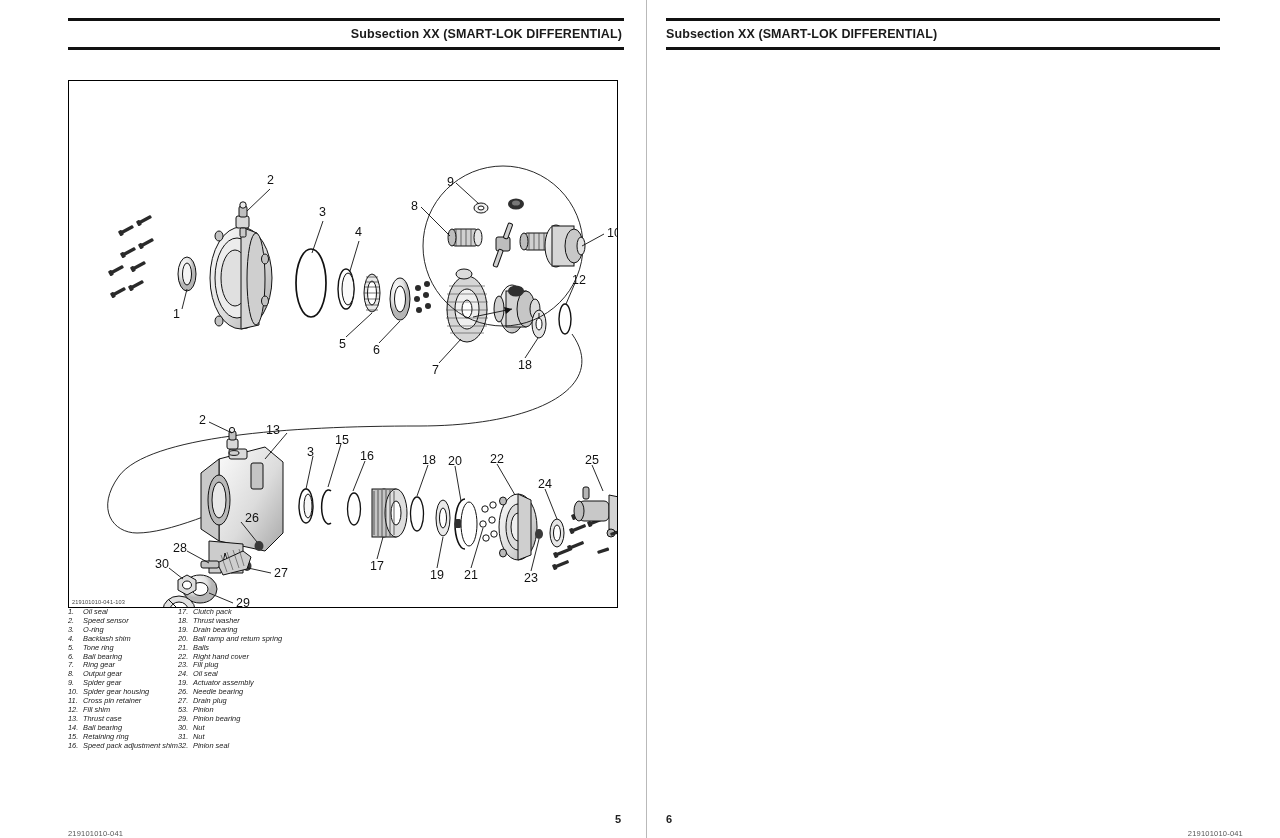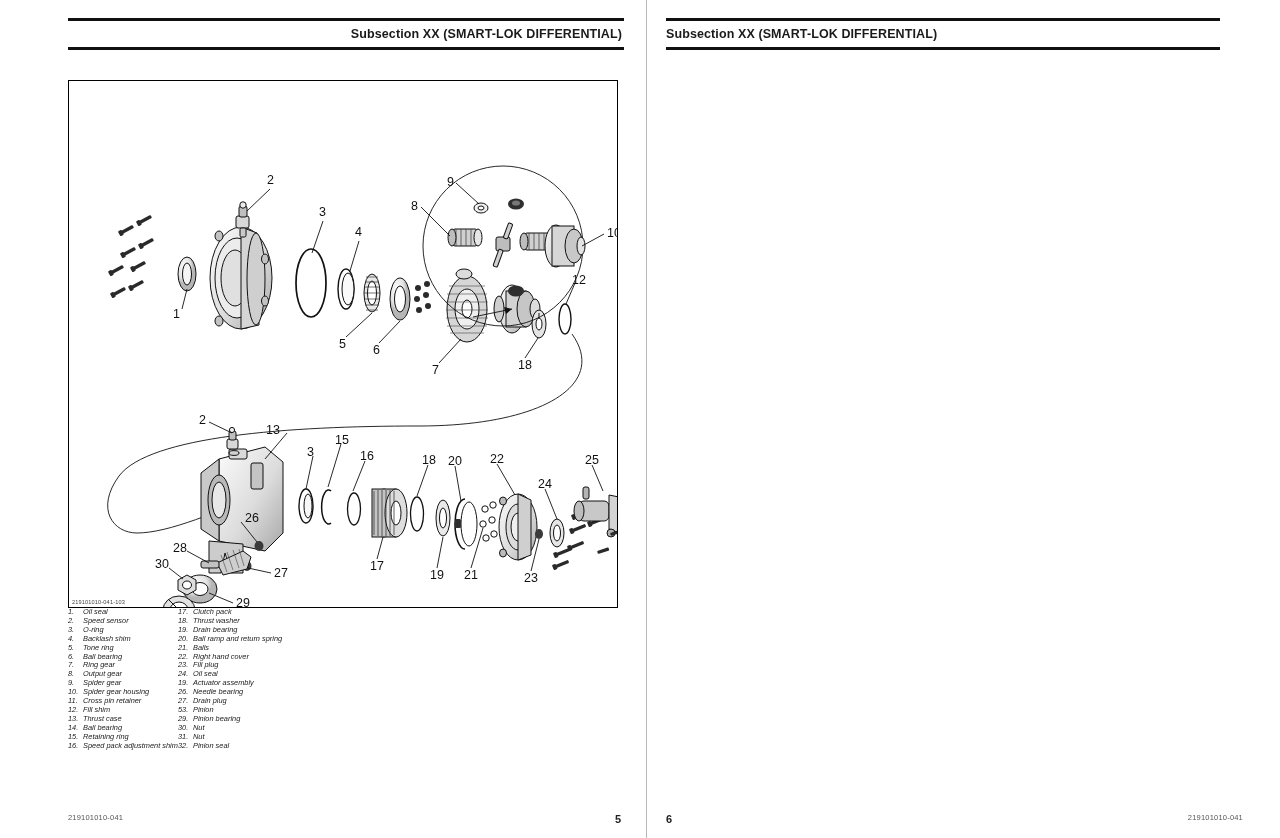--- a/index.html
+++ b/index.html
@@ -20,21 +20,21 @@
   .hdr .rule-bot{height:3px;background:#111;}
   .hdr .hdr-txt{font-size:12.5px;font-weight:bold;letter-spacing:.1px;
                 padding:6px 0 6px 0;white-space:nowrap;}
 
   .page-left .hdr{left:68px;right:22px;top:18px;}
   .page-left .hdr-txt{text-align:right;padding-right:2px;}
   .page-right .hdr{left:20px;right:60px;top:18px;}
   .page-right .hdr-txt{text-align:left;}
 
   
-  .ftr{position:absolute;bottom:16px;font-size:7.5px;color:#555;letter-spacing:.2px;}
+  .ftr{position:absolute;bottom:0;font-size:7.5px;color:#555;letter-spacing:.2px;}
   .ftr-pg{position:absolute;bottom:13px;font-size:11px;font-weight:bold;color:#222;}
   .page-left .ftr{left:68px;}
   .page-left .ftr-pg{right:25px;}
   .page-right .ftr{right:37px;}
   .page-right .ftr-pg{left:20px;}
 
   
   .figbox{position:absolute;border:1px solid #000;background:#fff;overflow:hidden;}
   #exploded-figure{left:68px;top:80px;width:548px;height:526px;}
 

